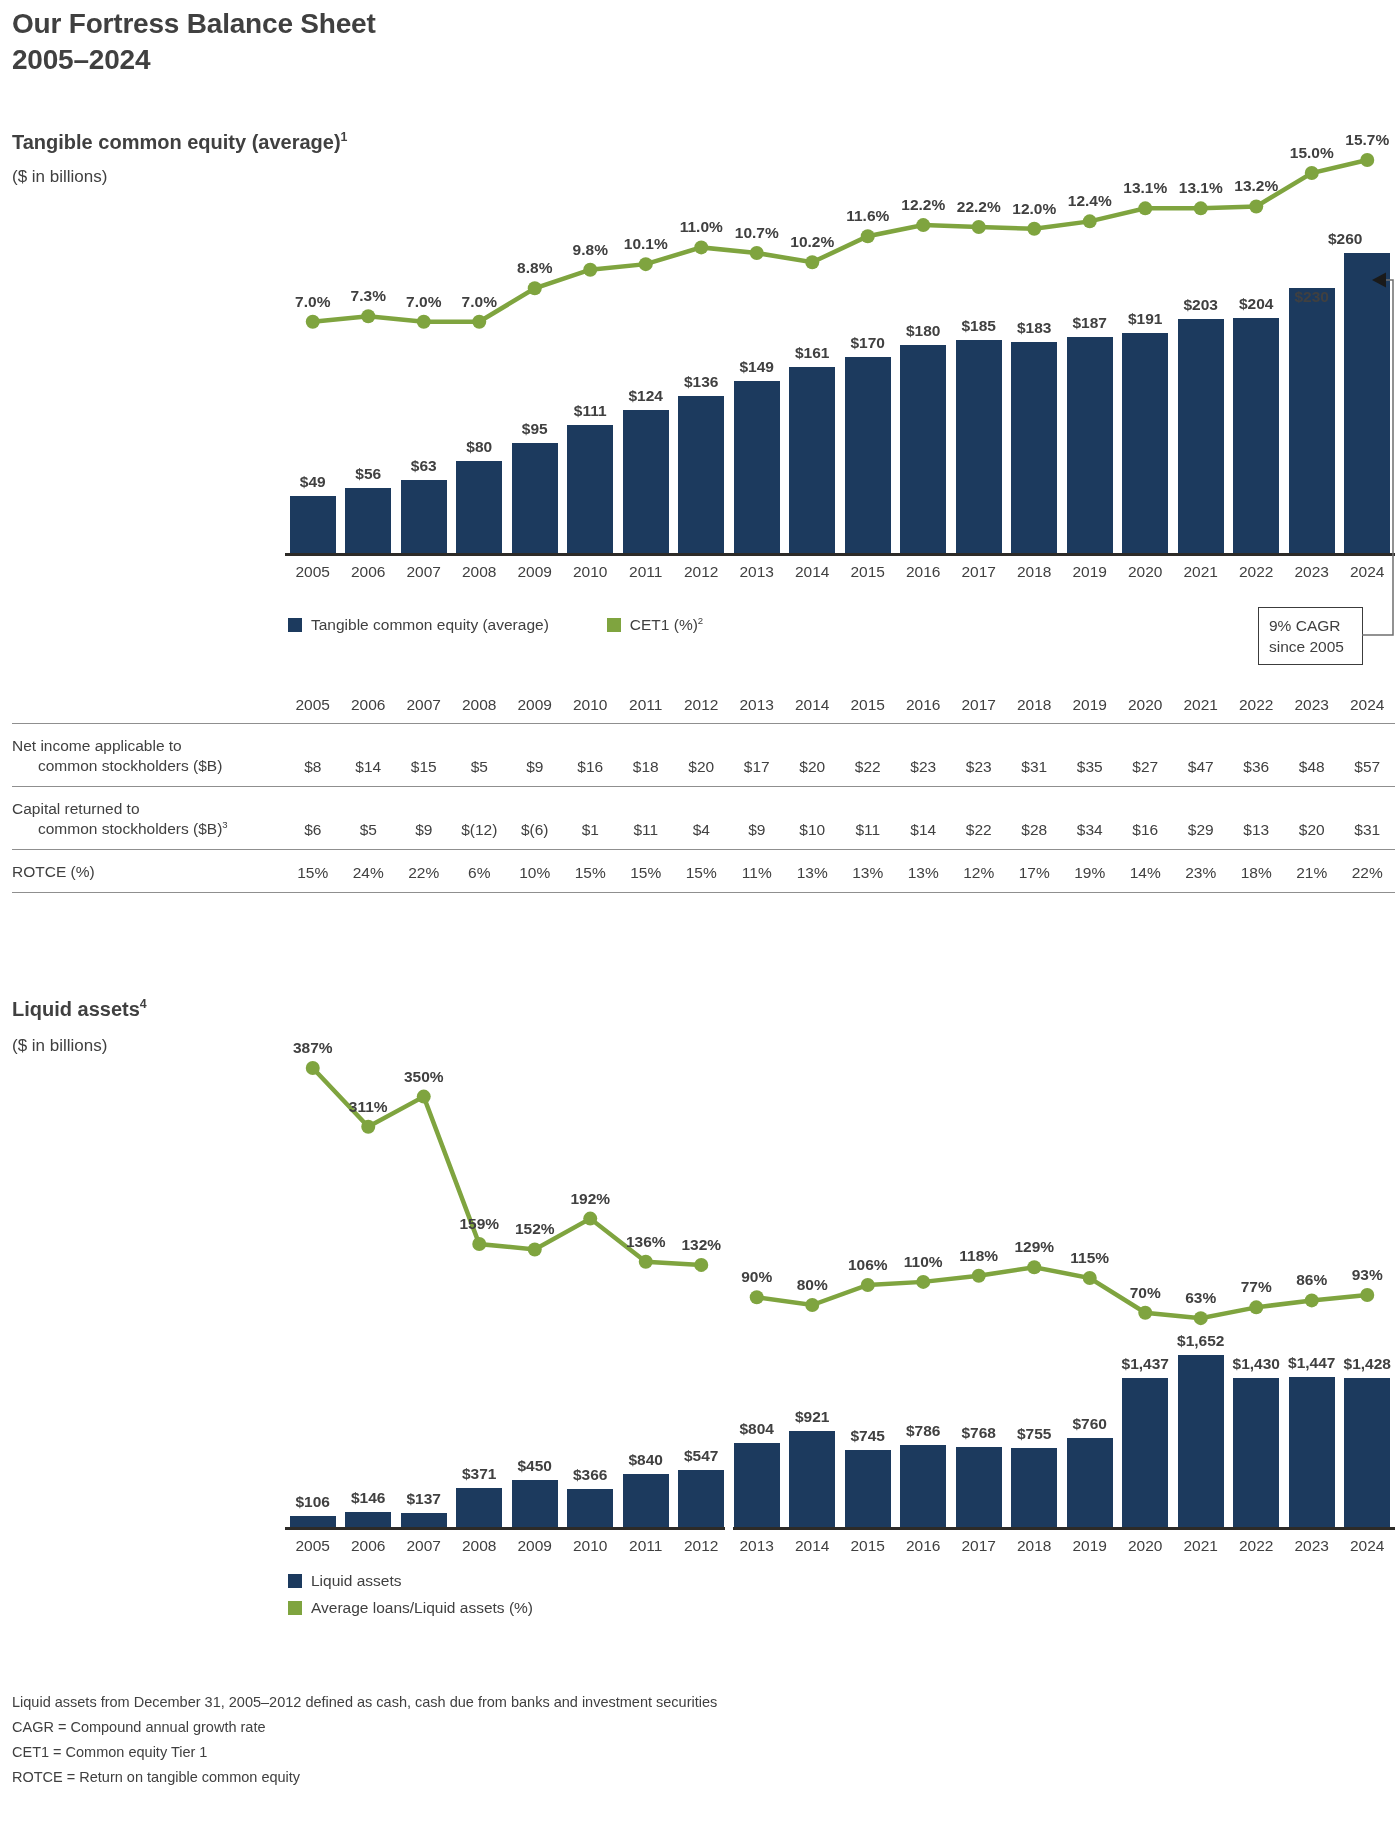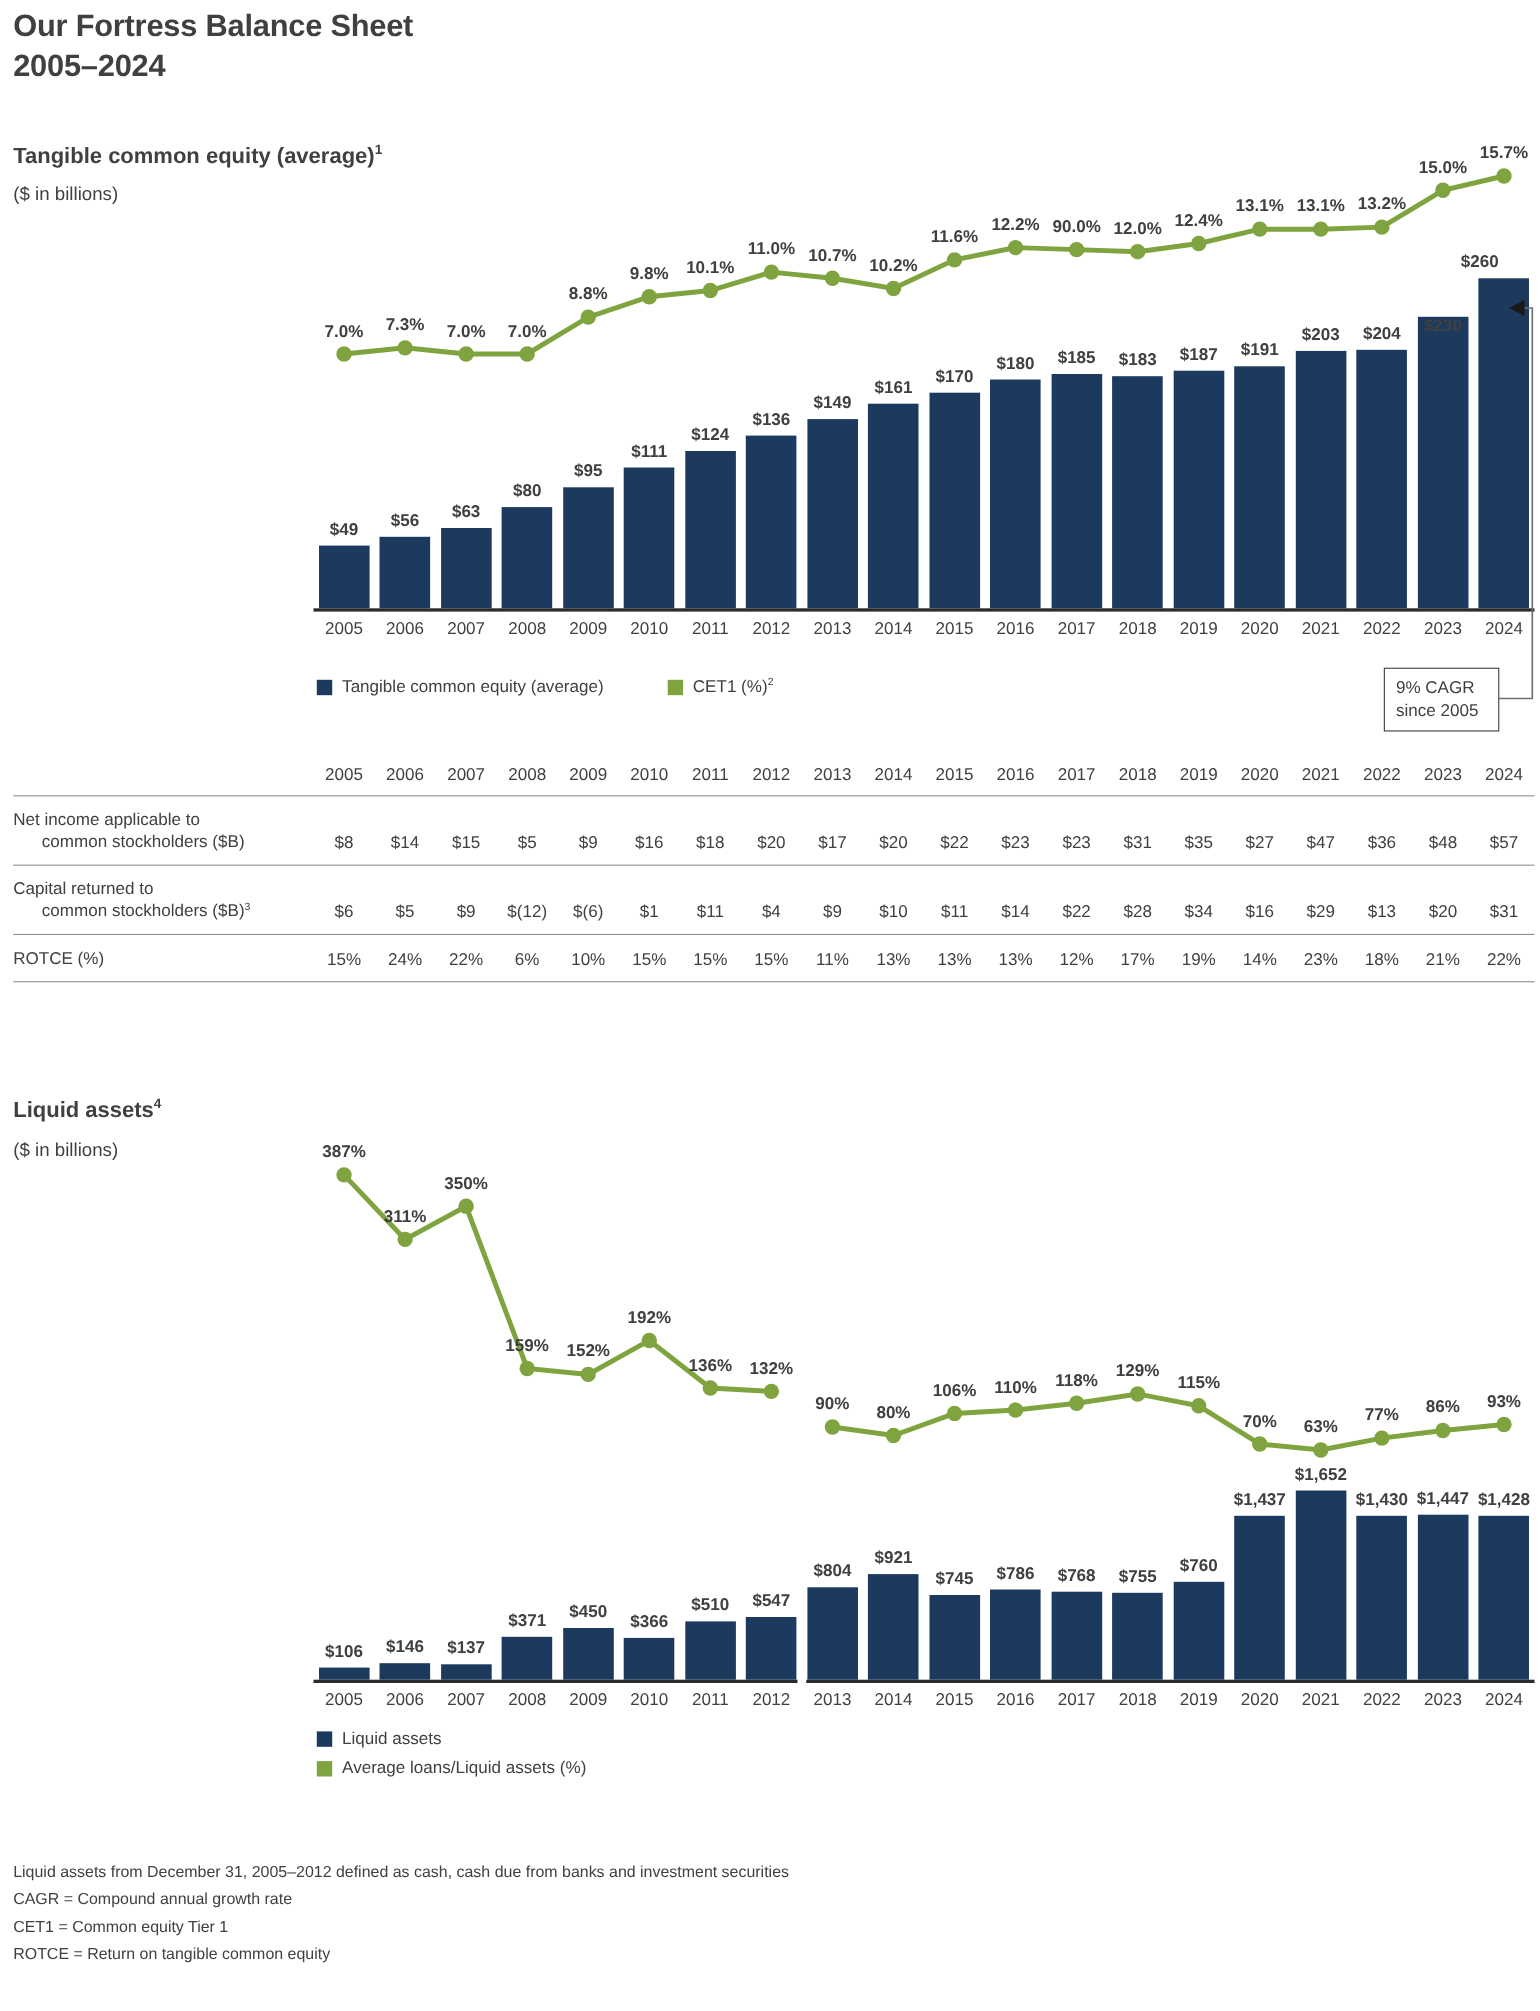--- a/index.html
+++ b/index.html
@@ -137,21 +137,21 @@
       <div class="plabel" style="left: 90.75px; top: 142.8px;">7.0%</div>
       <div class="plabel" style="left: 146.25px; top: 142.8px;">7.0%</div>
       <div class="plabel" style="left: 201.75px; top: 109.32px;">8.8%</div>
       <div class="plabel" style="left: 257.25px; top: 90.72px;">9.8%</div>
       <div class="plabel" style="left: 312.75px; top: 85.14px;">10.1%</div>
       <div class="plabel" style="left: 368.25px; top: 68.4px;">11.0%</div>
       <div class="plabel" style="left: 423.75px; top: 73.98px;">10.7%</div>
       <div class="plabel" style="left: 479.25px; top: 83.28px;">10.2%</div>
       <div class="plabel" style="left: 534.75px; top: 57.24px;">11.6%</div>
       <div class="plabel" style="left: 590.25px; top: 46.08px;">12.2%</div>
-      <div class="plabel" style="left: 645.75px; top: 47.94px;">90.0%</div>
+      <div class="plabel" style="left: 645.75px; top: 47.94px;">22.2%</div>
       <div class="plabel" style="left: 701.25px; top: 49.8px;">12.0%</div>
       <div class="plabel" style="left: 756.75px; top: 42.36px;">12.4%</div>
       <div class="plabel" style="left: 812.25px; top: 29.34px;">13.1%</div>
       <div class="plabel" style="left: 867.75px; top: 29.34px;">13.1%</div>
       <div class="plabel" style="left: 923.25px; top: 27.48px;">13.2%</div>
       <div class="plabel" style="left: 978.75px; top: -6px;">15.0%</div>
       <div class="plabel" style="left: 1034.25px; top: -19.02px;">15.7%</div>
     </div>
 
   <div class="legend" id="legend-tce" style="left:288px; top:616px; gap:58px;">
@@ -291,21 +291,21 @@
       <div class="blabel" style="left: 35.25px; top: 448.816px;">$146</div>
       <div class="bar" style="left: 115.75px; top: 472.752px; width: 46px; height: 14.248px; background: rgb(28, 58, 94);"></div>
       <div class="blabel" style="left: 90.75px; top: 449.752px;">$137</div>
       <div class="bar" style="left: 171.25px; top: 448.416px; width: 46px; height: 38.584px; background: rgb(28, 58, 94);"></div>
       <div class="blabel" style="left: 146.25px; top: 425.416px;">$371</div>
       <div class="bar" style="left: 226.75px; top: 440.2px; width: 46px; height: 46.8px; background: rgb(28, 58, 94);"></div>
       <div class="blabel" style="left: 201.75px; top: 417.2px;">$450</div>
       <div class="bar" style="left: 282.25px; top: 448.936px; width: 46px; height: 38.064px; background: rgb(28, 58, 94);"></div>
       <div class="blabel" style="left: 257.25px; top: 425.936px;">$366</div>
       <div class="bar" style="left: 337.75px; top: 433.96px; width: 46px; height: 53.04px; background: rgb(28, 58, 94);"></div>
-      <div class="blabel" style="left: 312.75px; top: 410.96px;">$510</div>
+      <div class="blabel" style="left: 312.75px; top: 410.96px;">$840</div>
       <div class="bar" style="left: 393.25px; top: 430.112px; width: 46px; height: 56.888px; background: rgb(28, 58, 94);"></div>
       <div class="blabel" style="left: 368.25px; top: 407.112px;">$547</div>
       <div class="bar" style="left: 448.75px; top: 403.384px; width: 46px; height: 83.616px; background: rgb(28, 58, 94);"></div>
       <div class="blabel" style="left: 423.75px; top: 380.384px;">$804</div>
       <div class="bar" style="left: 504.25px; top: 391.216px; width: 46px; height: 95.784px; background: rgb(28, 58, 94);"></div>
       <div class="blabel" style="left: 479.25px; top: 368.216px;">$921</div>
       <div class="bar" style="left: 559.75px; top: 409.52px; width: 46px; height: 77.48px; background: rgb(28, 58, 94);"></div>
       <div class="blabel" style="left: 534.75px; top: 386.52px;">$745</div>
       <div class="bar" style="left: 615.25px; top: 405.256px; width: 46px; height: 81.744px; background: rgb(28, 58, 94);"></div>
       <div class="blabel" style="left: 590.25px; top: 382.256px;">$786</div>

